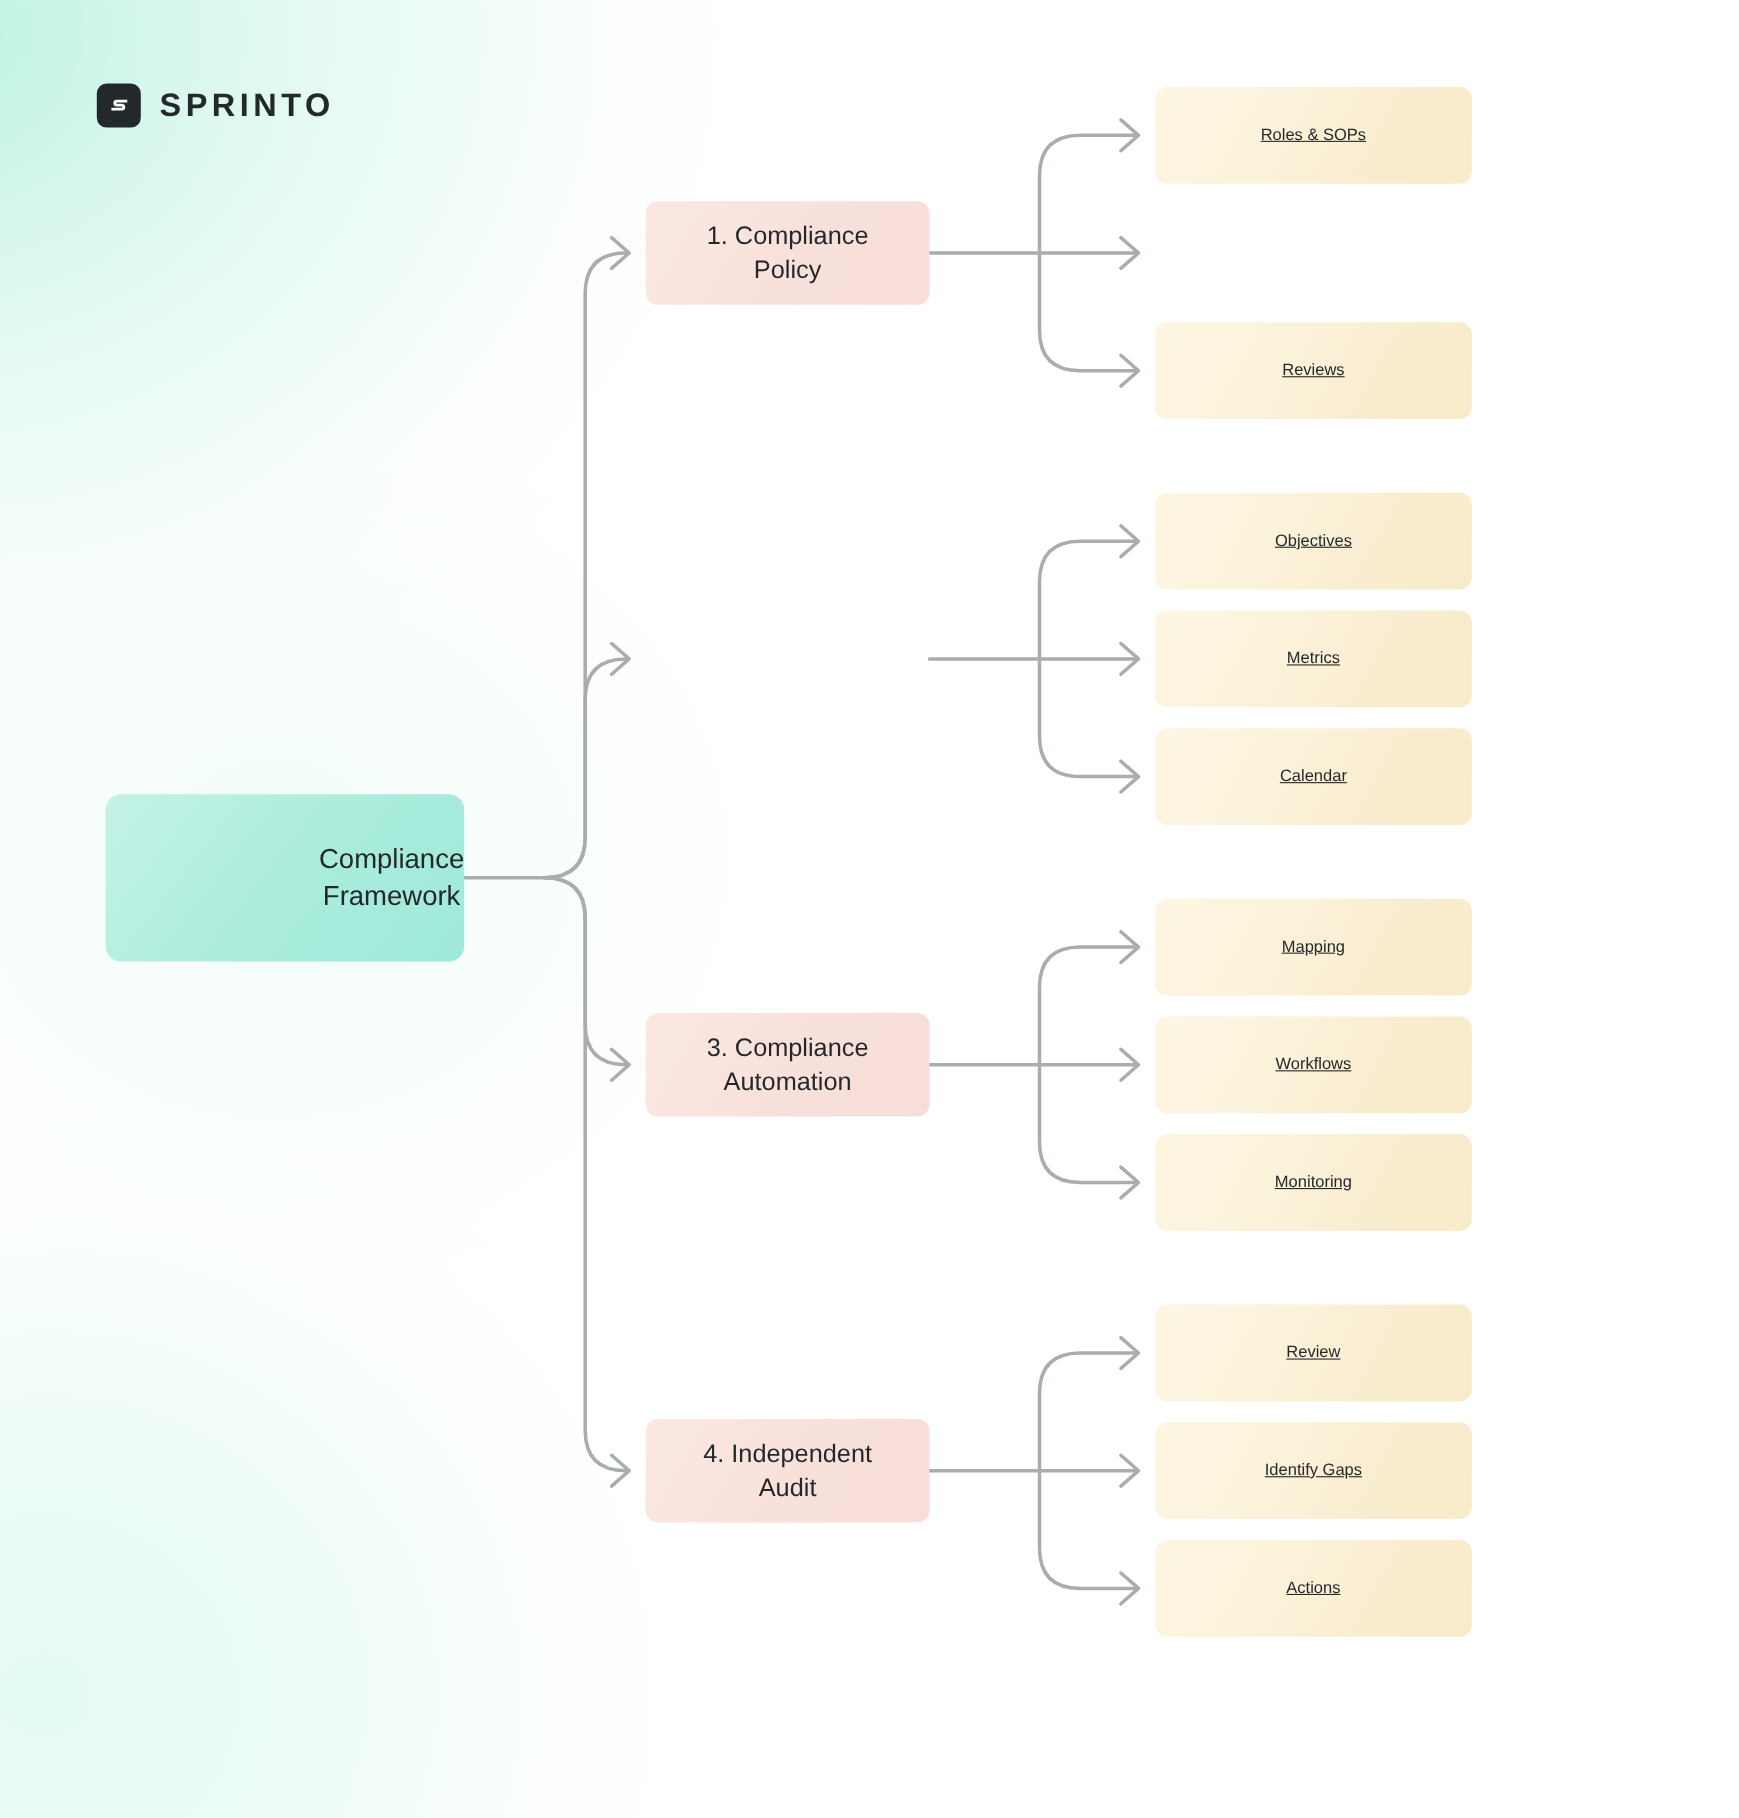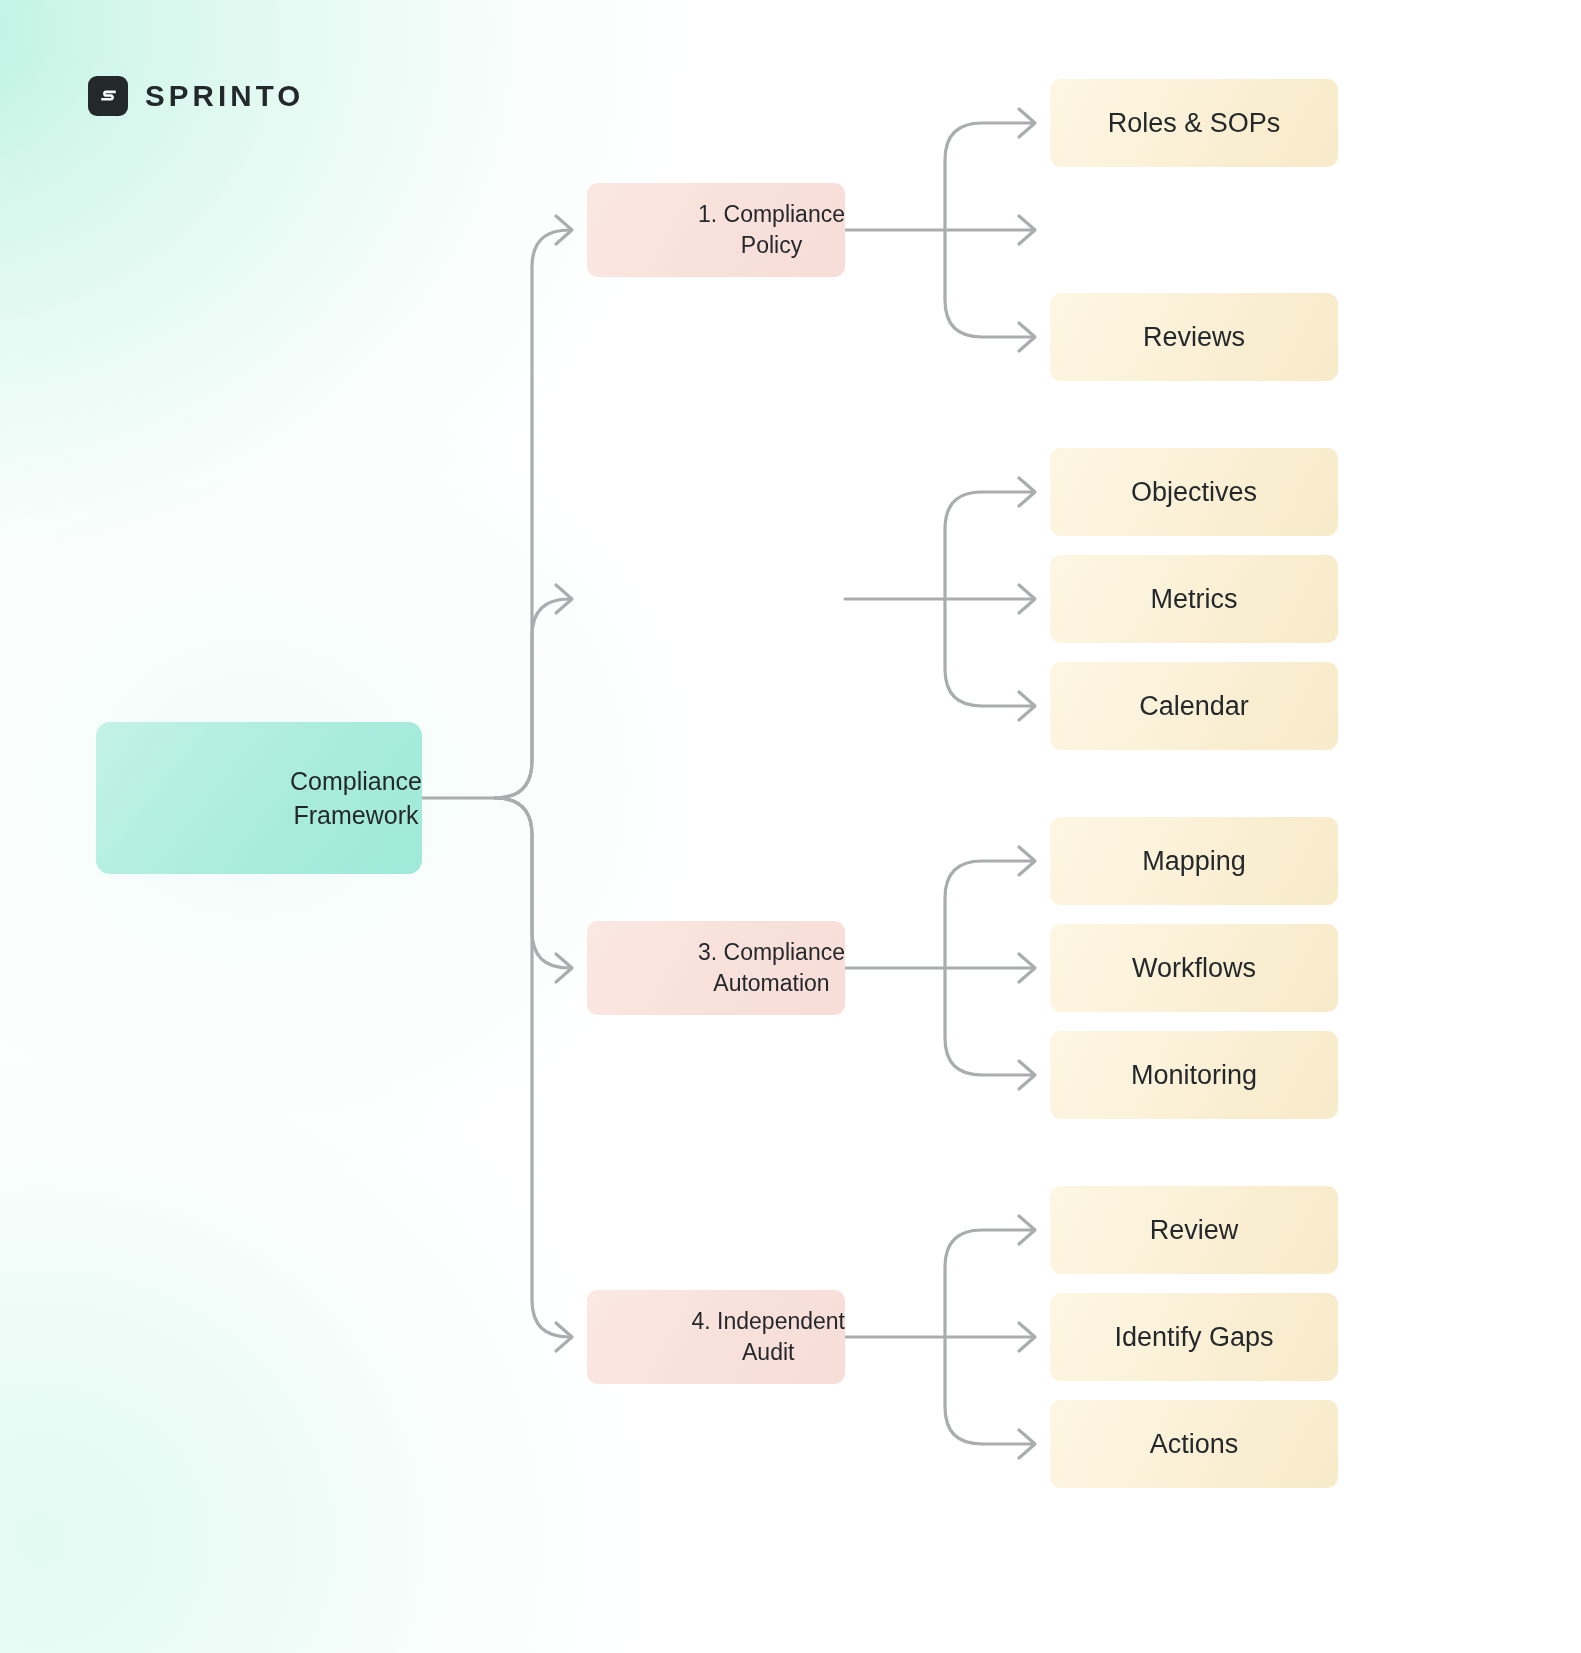--- a/index.html
+++ b/index.html
@@ -40,29 +40,29 @@
     border-radius:14px;
     background:linear-gradient(128deg,#c4f2e6 0%,#b4efe1 32%,#a8ecdc 62%,#9fe9d8 100%);
     font-size:25px;
     justify-content:flex-end;
   }
   .lvl2-node{
     left:587px;width:258px;height:94px;
     border-radius:11px;
     background:linear-gradient(120deg,#fbe8e3 0%,#f9e2dc 45%,#f7ddd7 100%);
     font-size:23px;
-    justify-content:flex-end;
   }
   .lvl2-1{top:183px;} .lvl2-2{top:552px;} .lvl2-3{top:921px;} .lvl2-4{top:1290px;}
 
   .lvl3-node{
     left:1050px;width:288px;height:88px;
     border-radius:11px;
     background:linear-gradient(118deg,#fdf6e2 0%,#fbf2da 40%,#f9edcf 72%,#f8ebca 100%);
-    font-size:27px;
+    font-size:15px;
+    text-decoration:underline;
   }
 </style>
 </head>
 <body>
 
 <div id="canvas">
 
   <svg class="svg-layer" viewBox="0 0 1581 1653">
     <g fill="none" stroke="#a9adad" stroke-width="3.2" stroke-linecap="round" stroke-linejoin="round">
 

